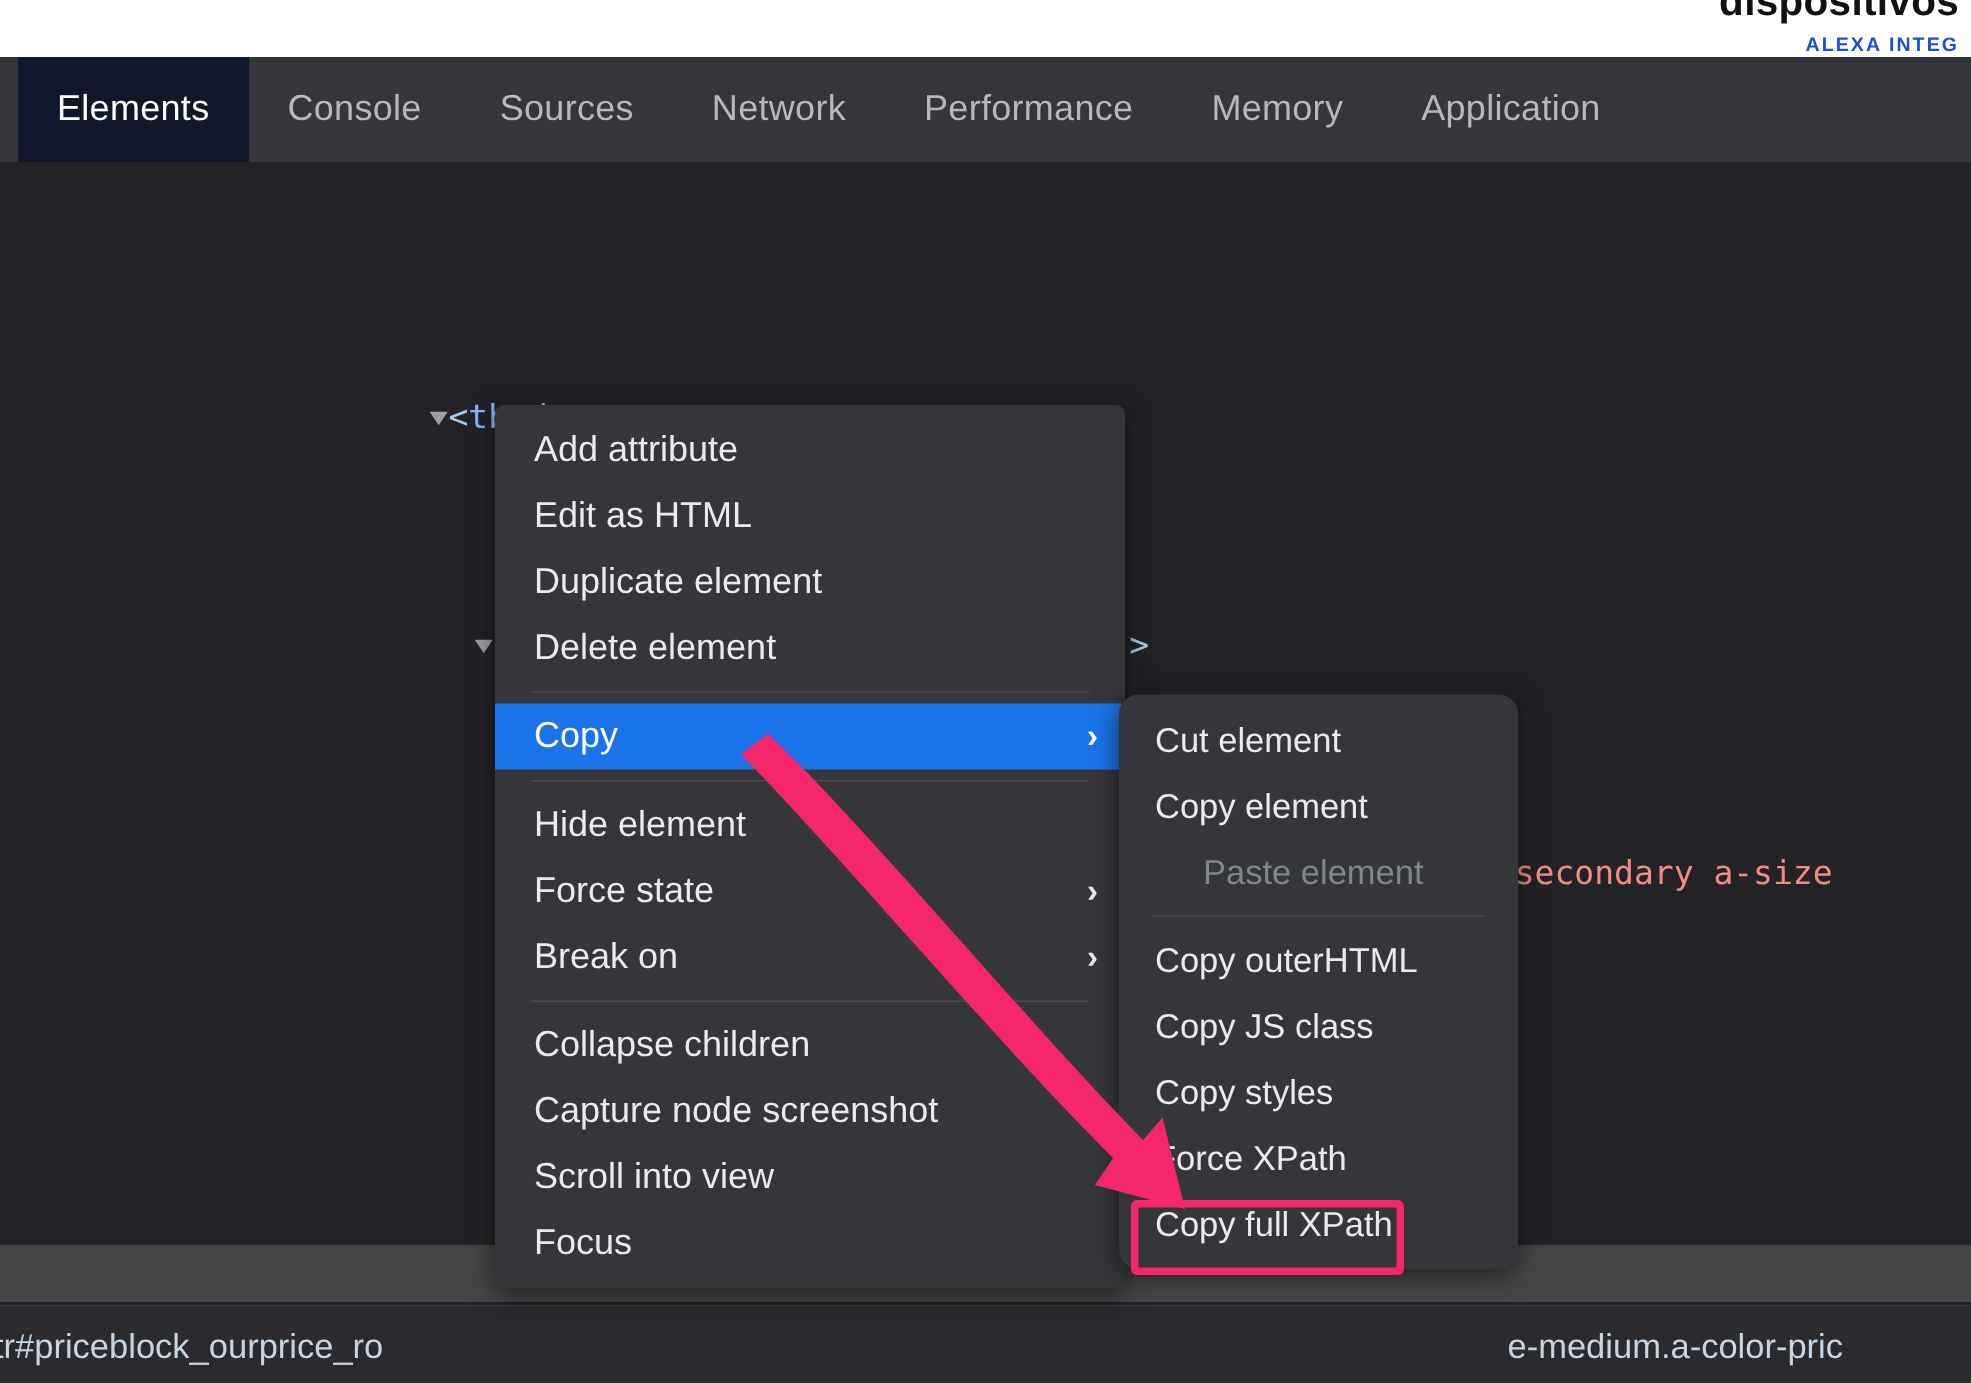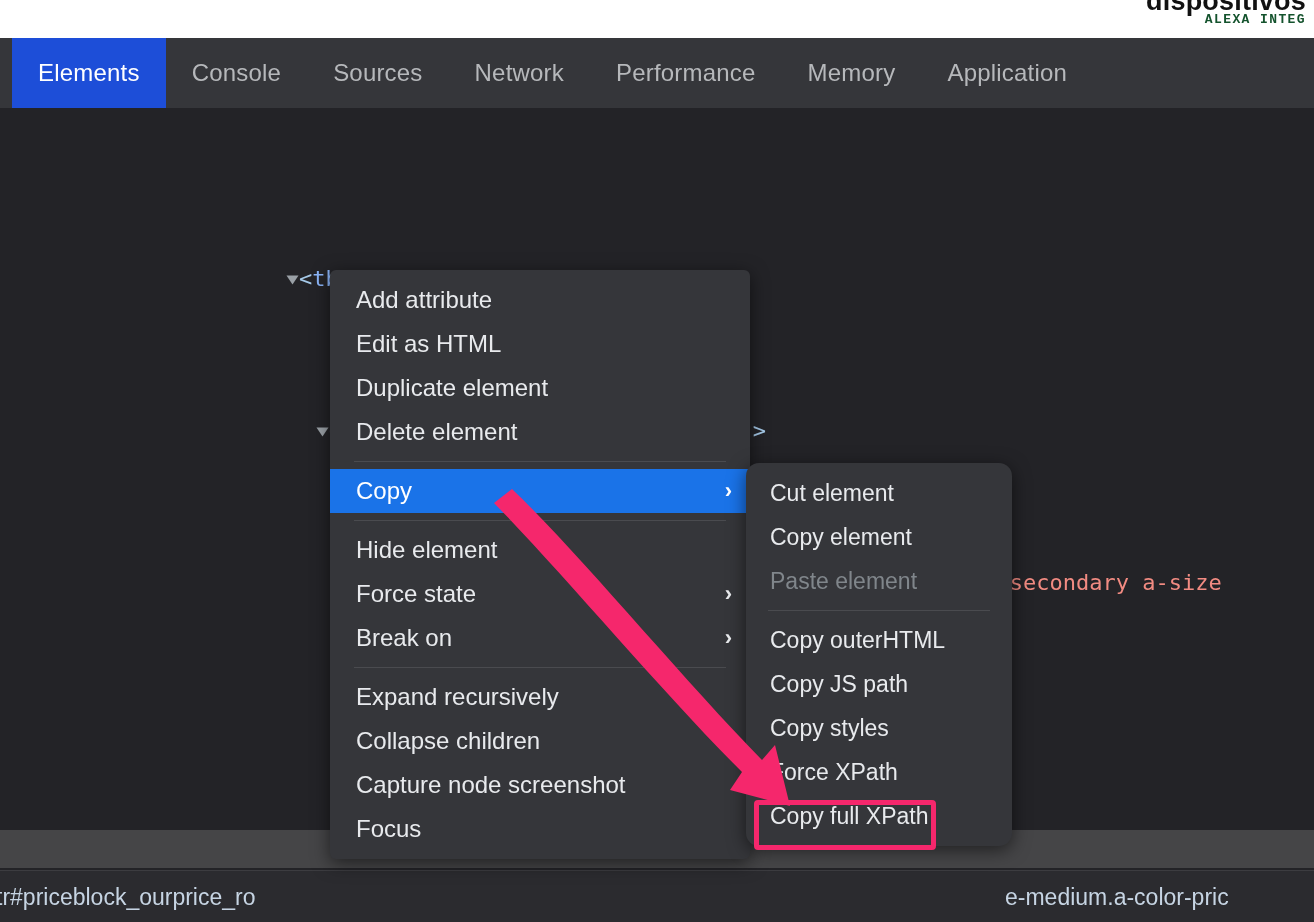--- a/index.html
+++ b/index.html
@@ -16,23 +16,23 @@
     position: absolute; left: 0; top: 0; width: 1314px; height: 42px;
     background: #ffffff; overflow: hidden;
   }
   .bleed-word {
     position: absolute; right: 8px; top: -14px;
     font-family: "Liberation Sans", sans-serif;
     font-size: 27px; font-weight: 700; color: #111; letter-spacing: .2px;
     white-space: nowrap;
   }
   .bleed-sub {
-    position: absolute; right: 8px; top: 12px;
-    font-family: Liberation Mono, monospace;
-    font-size: 13px; font-weight: 700; color: #14532d; letter-spacing: 1.4px;
+    position: absolute; right: 8px; top: 22px;
+    font-family: Liberation Sans, sans-serif;
+    font-size: 13px; font-weight: 700; color: #1d4ed8; letter-spacing: 1.4px;
     white-space: nowrap;
   }
   .bleed-rule {
     position: absolute; left: 0; bottom: 0; width: 1314px; height: 1px;
     background: #d8d8d8;
   }
 
   
   .devtools {
     position: absolute; left: 0; top: 38px; width: 1314px; height: 884px;
@@ -44,21 +44,21 @@
     position: relative; width: 1314px; height: 70px;
     background: #35363a; display: flex; align-items: stretch;
   }
   .tab {
     display: flex; align-items: center; justify-content: center;
     padding: 0 26px; height: 70px;
     font-size: 24px; color: #b6b8bb; white-space: nowrap;
     letter-spacing: .2px;
   }
   .tab.first { margin-left: 12px; }
-  .tab.active { background: #1d4ed8; color: #ffffff; font-weight: 400; }
+  .tab.active { background: #0f172a; color: #ffffff; font-weight: 400; }
 
   
   .domtree {
     position: absolute; left: 0; top: 70px; width: 1314px; height: 814px;
     background: #232327;
     font-family: "DejaVu Sans Mono", monospace;
     font-size: 22px; line-height: 38px;
     color: #a5c9e8; white-space: pre;
   }
   .dom-line { position: relative; height: 38px; padding-left: 0; }
@@ -97,21 +97,21 @@
   }
   .menu-main { left: 330px; top: 270px; width: 420px; text-align: center; }
   .menu-sub  { left: 746px; top: 463px; width: 266px; border-radius: 13px; }
 
   .mi {
     position: relative; display: flex; align-items: center;
     height: 44px; padding: 0 18px 0 26px;
     font-size: 24px; color: #e8eaed; white-space: nowrap;
   }
   .menu-sub .mi { font-size: 23px; padding: 0 16px 0 24px; height: 44px; }
-  .mi.disabled { color: #80868b; }
+  .mi.disabled { color: #80868b; margin-left: 32px; }
   .mi.hl { background: #1a73e8; color: #ffffff; }
   .mi .chev {
     position: absolute; right: 18px; top: 50%; transform: translateY(-50%);
     font-size: 22px; line-height: 1; color: #e8eaed; font-weight: 700;
   }
   .mi.hl .chev { color: #ffffff; }
   .sep { height: 1px; background: #4a4b4f; margin: 7px 24px; }
   .menu-sub .sep { margin: 7px 22px; }
 
   
@@ -213,33 +213,33 @@
     <div class="mi">Hide element</div>
     <div class="mi">
       <span>Force state</span>
       <span class="chev">›</span>
     </div>
     <div class="mi">
       <span>Break on</span>
       <span class="chev">›</span>
     </div>
     <div class="sep"></div>
-    <div class="mi">Expand recursively</div>
     <div class="mi">Collapse children</div>
     <div class="mi">Capture node screenshot</div>
+    <div class="mi">Scroll into view</div>
     <div class="mi">Focus</div>
   </div>
 
   <div class="menu menu-sub">
     <div class="mi">Cut element</div>
     <div class="mi">Copy element</div>
     <div class="mi disabled">Paste element</div>
     <div class="sep"></div>
     <div class="mi">Copy outerHTML</div>
-    <div class="mi">Copy JS path</div>
+    <div class="mi">Copy JS class</div>
     <div class="mi">Copy styles</div>
     <div class="mi">Force XPath</div>
     <div class="mi">Copy full XPath</div>
   </div>
 
   <div class="xpath-box"></div>
 
   <svg class="arrow-svg" viewBox="0 0 1314 922">
     <defs>
       <linearGradient id="ag" x1="0" y1="0" x2="1" y2="1">

